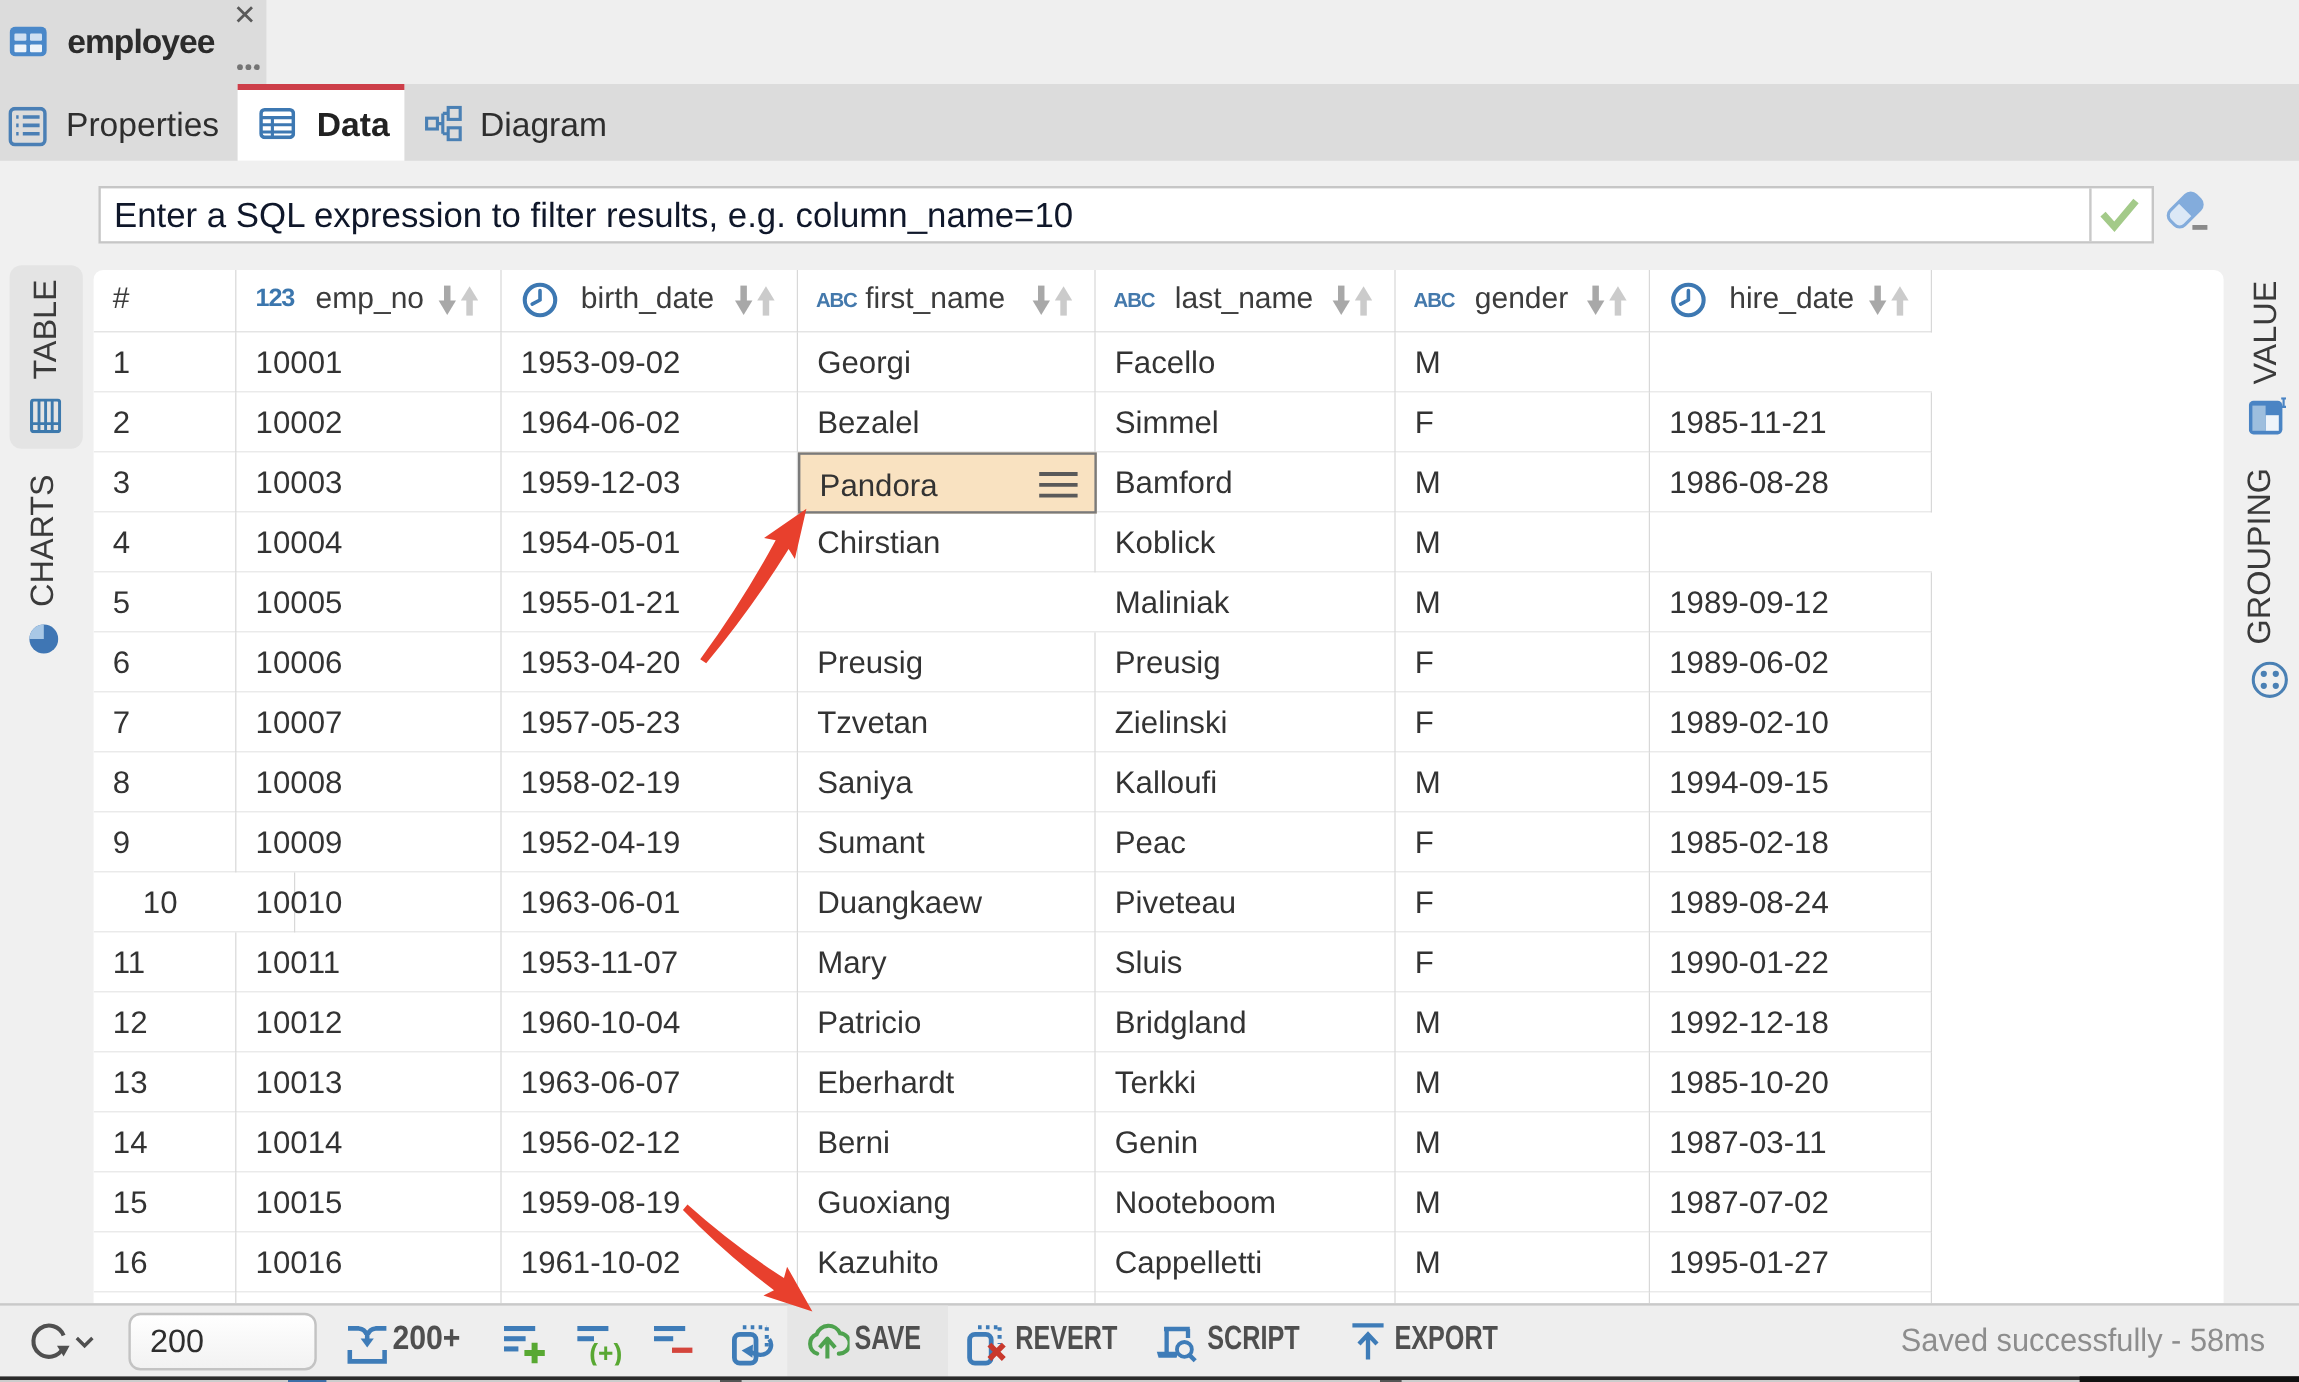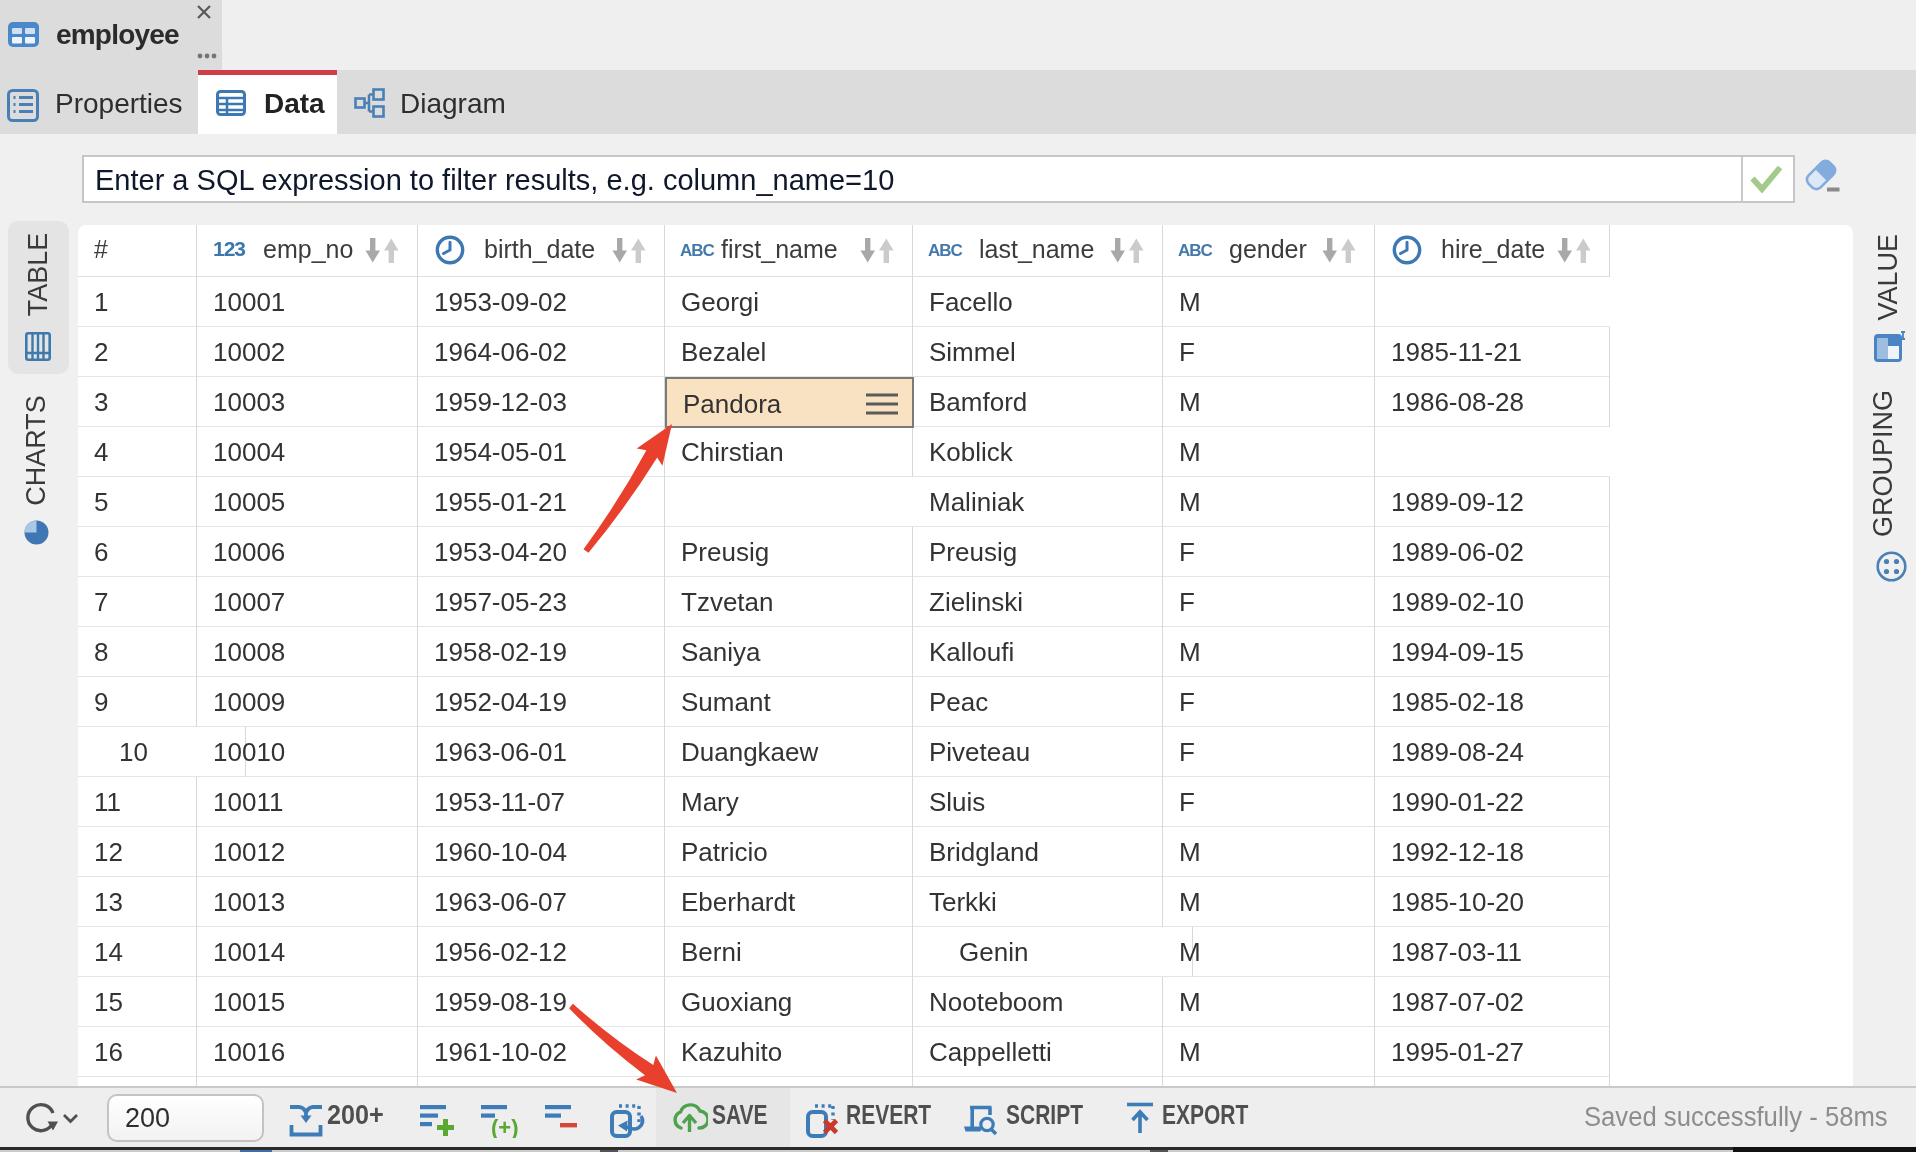--- a/index.html
+++ b/index.html
@@ -507,21 +507,21 @@
       </div>
       <div class="dcell" style="left:119px;width:221px;">
         <span>10014</span>
       </div>
       <div class="dcell" style="left:340px;width:247px;">
         <span>1956-02-12</span>
       </div>
       <div class="dcell" style="left:587px;width:248px;">
         <span>Berni</span>
       </div>
-      <div class="dcell" style="left:865px;width:250px;">
+      <div class="dcell" style="left:835px;width:250px;">
         <span>Genin</span>
       </div>
       <div class="dcell" style="left:1085px;width:212px;">
         <span>M</span>
       </div>
       <div class="dcell" style="left:1297px;width:235px;">
         <span>1987-03-11</span>
       </div>
     </div>
 <div class="drow" style="top:752px;">

